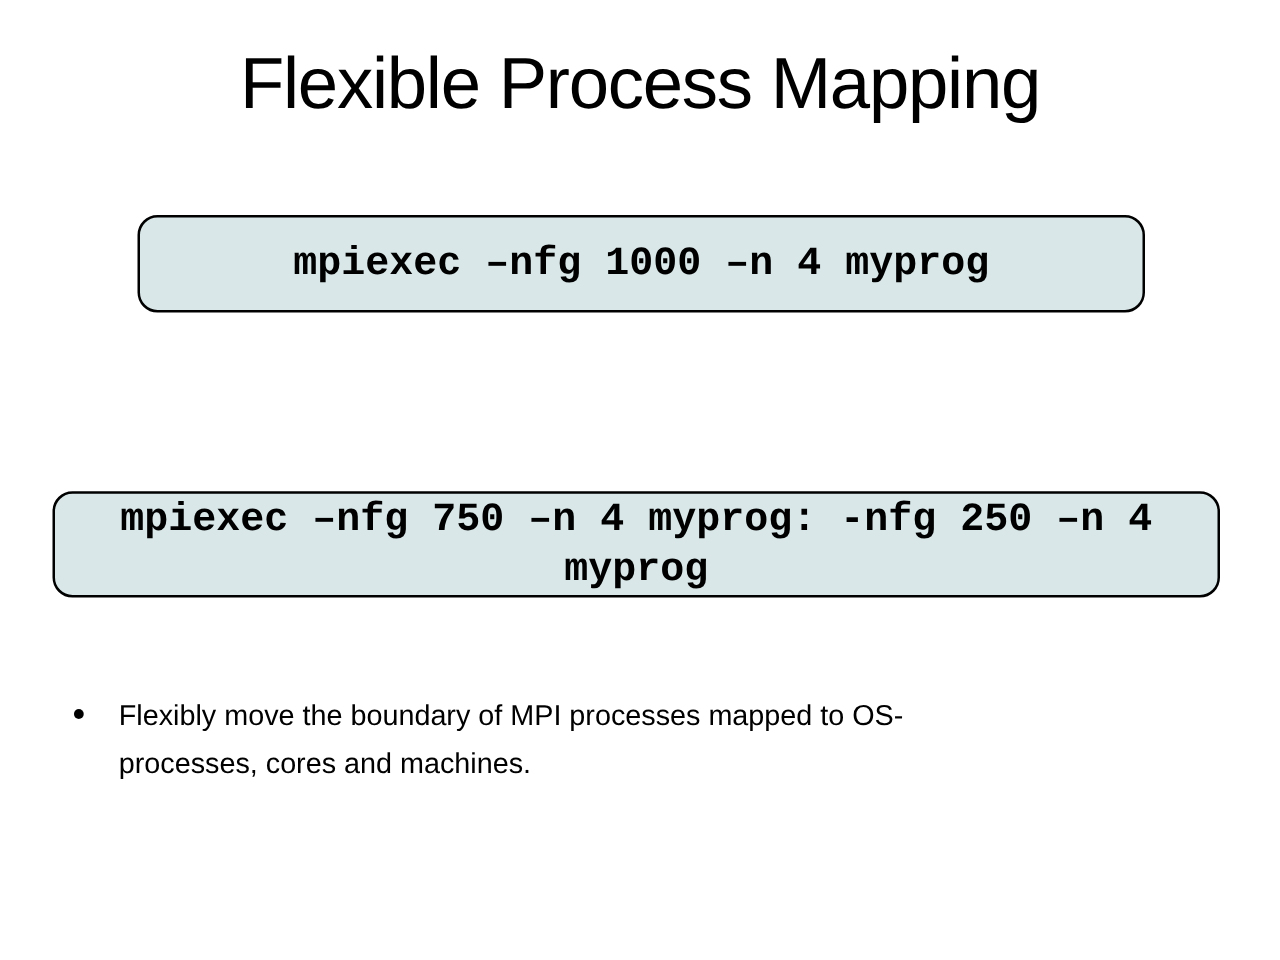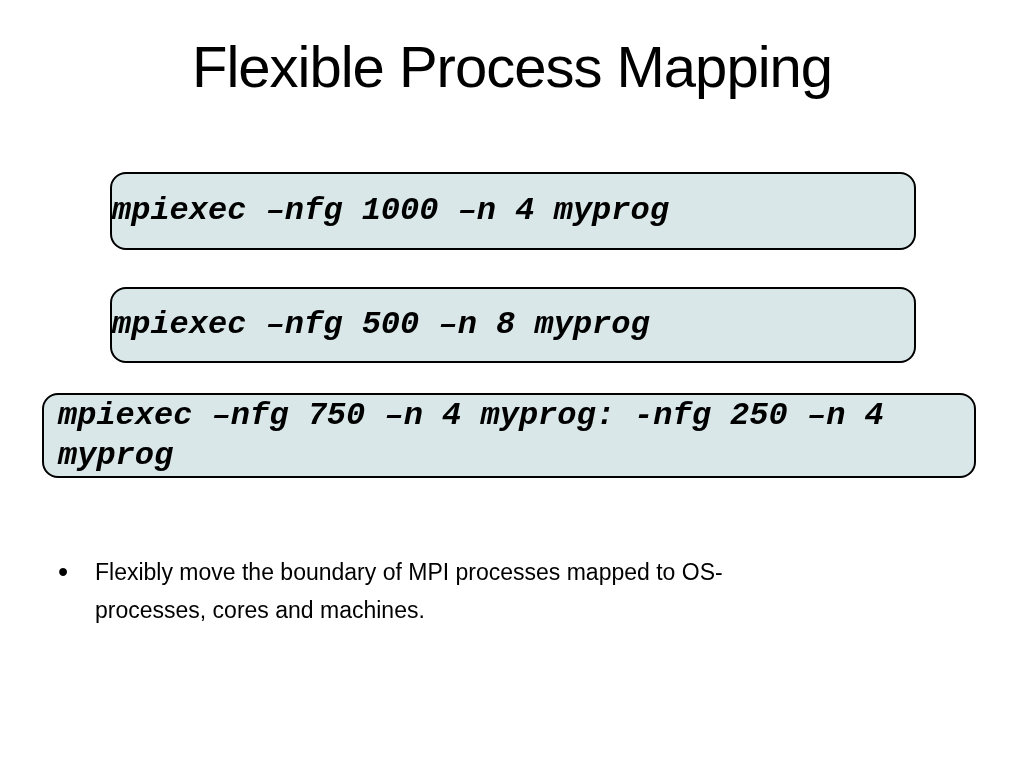--- a/index.html
+++ b/index.html
@@ -48,22 +48,21 @@
     text-align: center;
     font-family: "Liberation Mono", "DejaVu Sans Mono", monospace;
     font-weight: bold;
     font-size: 32px;
     line-height: 40px;
     color: var(--text);
   }
   .cmd-box .cmd-text {
     display: block;
     width: 100%;
-    text-align: left;
-    font-style: italic;
+    text-align: center;
   }
   .box1 { left: 110px; top: 172px; width: 806px; height: 78px; }
   .box2 { left: 110px; top: 287px; width: 806px; height: 76px; }
   .box3 { left: 42px;  top: 393px; width: 934px; height: 85px; padding: 0 14px; }
   .bullet-row {
     position: absolute;
     left: 58px;
     top: 553px;
     display: flex;
     align-items: flex-start;
@@ -86,23 +85,20 @@
 <body>
 
 <div class="slide">
 
   <h1 class="title">Flexible Process Mapping</h1>
 
   <div class="cmd-box box1">
     <span class="cmd-text">mpiexec –nfg 1000 –n 4 myprog</span>
   </div>
 
-  <div class="cmd-box box2">
-    <span class="cmd-text">mpiexec –nfg 500 –n 8 myprog</span>
-  </div>
 
   <div class="cmd-box box3">
     <span class="cmd-text">mpiexec –nfg 750 –n 4 myprog: -nfg 250 –n 4 myprog</span>
   </div>
 
   <div class="bullet-row">
     <span class="bullet-marker">•</span>
     <span class="bullet-text">Flexibly move the boundary of MPI processes mapped to OS-processes, cores and machines.</span>
   </div>
 

